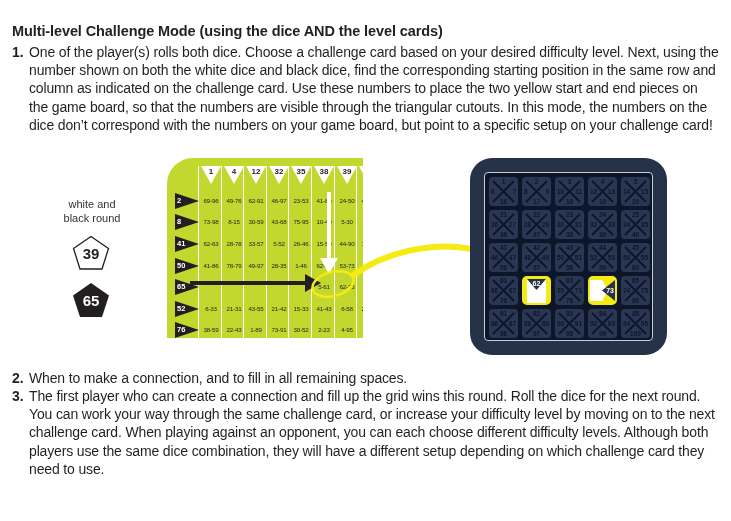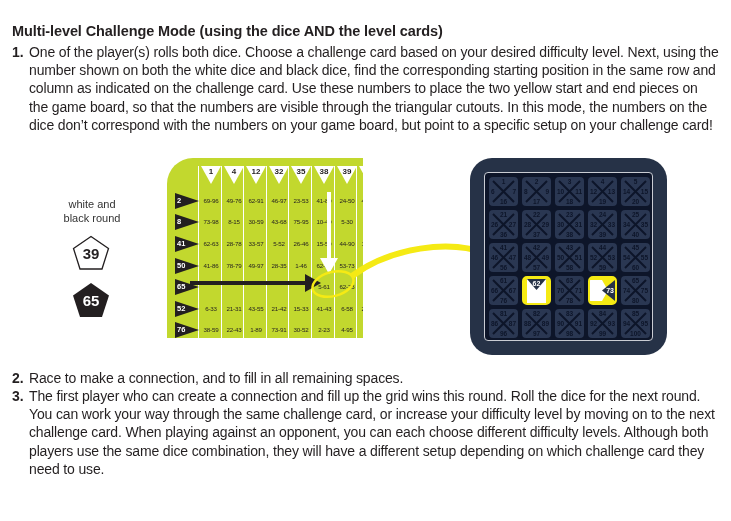--- a/index.html
+++ b/index.html
@@ -497,18 +497,18 @@
         <span class="n t">85</span>
         <span class="n l">94</span>
         <span class="n r">95</span>
         <span class="n b">100</span>
       </div>
     </div>
 </div>
 
 <div class="step" id="step2">
   <span class="num">2.</span>
-  <span class="txt">Race to make a connection, and to fill in all remaining spaces.</span>
+  <span class="txt">When to make a connection, and to fill in all remaining spaces.</span>
 </div>
 <div class="step" id="step3">
   <span class="num">3.</span>
   <span class="txt">The first player who can create a connection and fill up the grid wins this round. Roll the dice for the next round. You can work your way through the same challenge card, or increase your difficulty level by moving on to the next challenge card. When playing against an opponent, you can each choose different difficulty levels. Although both players use the same dice combination, they will have a different setup depending on which challenge card they need to use.</span>
 </div>
 
 </body></html>

